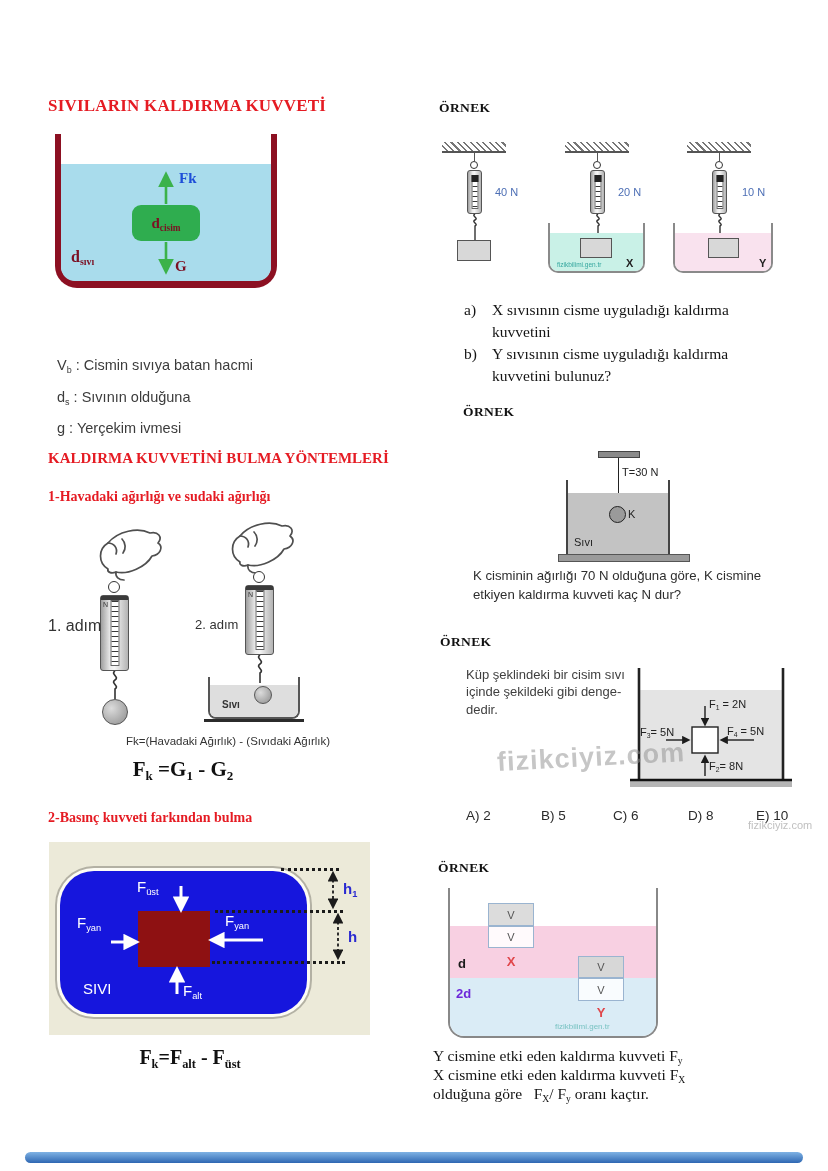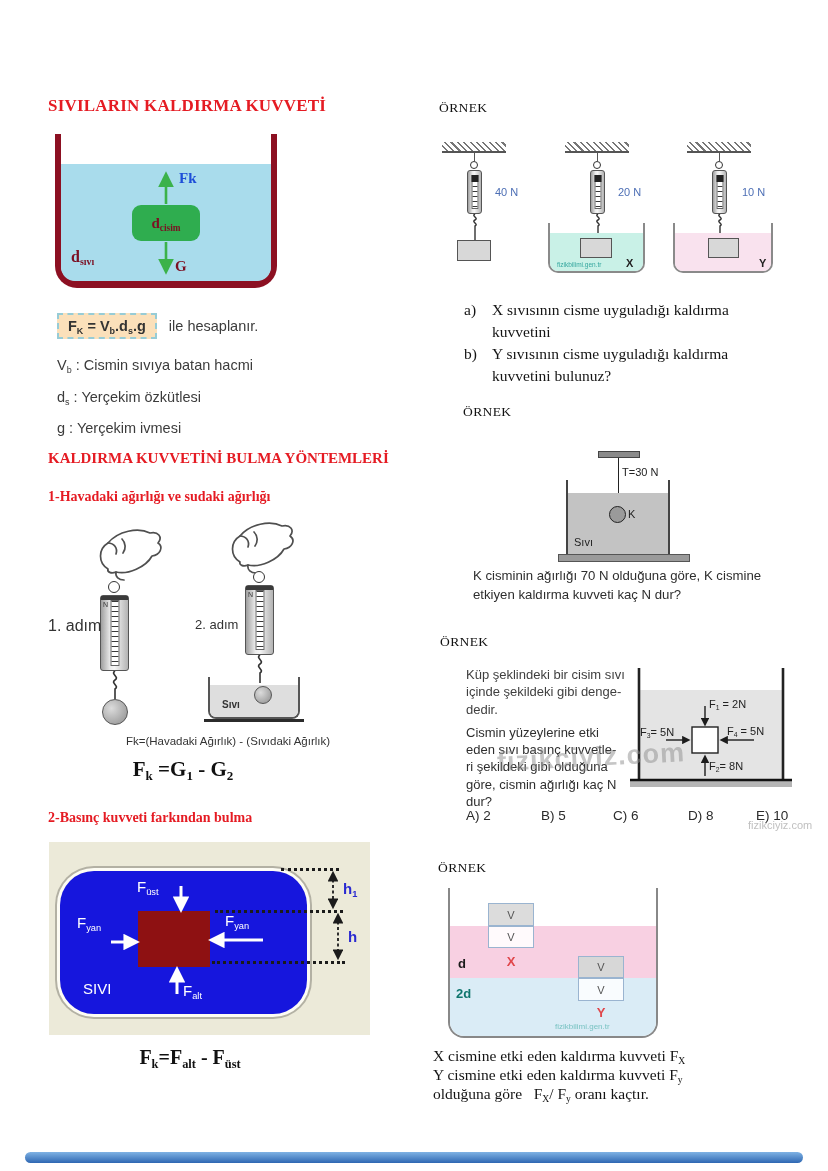--- a/index.html
+++ b/index.html
@@ -7,21 +7,21 @@
   .page{position:relative;width:828px;height:1171px;background:#fff;overflow:hidden;
         font-family:"Liberation Sans",sans-serif;color:#222}
   .abs{position:absolute}
   .serif{font-family:"Liberation Serif",serif}
   .bold{font-weight:bold}
   .red{color:#e51b23}
   sub{font-size:62%;line-height:0;vertical-align:-0.3em}
   .h1{font-size:17px;letter-spacing:.2px}
   .h2{font-size:15px}
   .h3{font-size:14px}
-  .ornek{font-family:"Liberation Serif",serif;font-weight:normal;font-size:13.5px;color:#121212;letter-spacing:.4px}
+  .ornek{font-family:"Liberation Serif",serif;font-weight:bold;font-size:13.5px;color:#121212;letter-spacing:.4px}
   .qserif{font-family:"Liberation Serif",serif;font-size:15.5px;color:#141414}
   .fbox{background:#fbe0ba;border:2px dashed #97ccd6;padding:3px 9px;font-size:14.5px;color:#333;font-weight:bold}
   .defline{font-size:14.5px;color:#3c3c3c}
   .bigf{font-family:"Liberation Serif",serif;font-weight:bold;font-size:21px;color:#111;text-align:center}
   .hatch{border-bottom:2px solid #555;background:repeating-linear-gradient(45deg,transparent 0 3px,#777 3px 4.5px)}
   .vline{width:0;border-left:1.5px solid #555}
   .ring{border:1.7px solid #333;border-radius:50%;background:#fff}
   .cyl{background:linear-gradient(90deg,#9f9f9f,#ededed 35%,#f6f6f6 50%,#b3b3b3);border:1px solid #555;border-radius:3px}
   .strip{position:absolute;left:50%;transform:translateX(-50%);width:9px;top:4px;bottom:4px;background:
          repeating-linear-gradient(180deg,#3a3a3a 0 1px,transparent 1px 5px),#fff;border:1px solid #666}
@@ -72,27 +72,23 @@
       <line x1="111" y1="114" x2="111" y2="142" stroke="#3bb24a" stroke-width="2.6" marker-end="url(#ag)"></line>
     </svg>
     <div class="abs" style="left:77px;top:77px;width:68px;height:36px;background:#2fad4f;border-radius:9px;display:flex;align-items:center;justify-content:center">
       <span class="serif bold" style="color:#7c1023;font-size:15px"><span>d</span><sub>cisim</sub></span>
     </div>
     <span class="abs serif bold" style="left:124px;top:42px;color:#1d4ed8;font-size:15px">Fk</span>
     <span class="abs serif bold" style="left:120px;top:130px;color:#7c1023;font-size:15px">G</span>
     <span class="abs serif bold" style="left:16px;top:120px;color:#7c1023;font-size:16px"><span>d</span><sub>sıvı</sub></span>
   </div>
 
-  <div class="abs" style="left:57px;top:313px;display:flex;align-items:center">
-    <span class="fbox"><span>F</span><sub>K</sub><span> = V</span><sub>b</sub><span>.d</span><sub>s</sub><span>.g</span></span>
-    <span class="defline" style="margin-left:12px">ile hesaplanır.</span>
-  </div>
 
   <div class="abs defline" style="left:57px;top:357px"><span>V</span><sub>b</sub><span> : Cismin sıvıya batan hacmi</span></div>
-  <div class="abs defline" style="left:57px;top:389px"><span>d</span><sub>s</sub><span> : Yerçekim özkütlesi</span></div>
+  <div class="abs defline" style="left:57px;top:389px"><span>d</span><sub>s</sub><span> : Sıvının olduğuna</span></div>
   <div class="abs defline" style="left:57px;top:420px"><span>g</span><sub></sub><span> : Yerçekim ivmesi</span></div>
 
   <div class="abs serif bold red h2" style="left:48px;top:450px">KALDIRMA KUVVETİNİ BULMA YÖNTEMLERİ</div>
   <div class="abs serif bold red h3" style="left:48px;top:489px">1-Havadaki ağırlığı ve sudaki ağırlığı</div>
 
   <div class="abs" style="left:48px;top:523px;width:350px;height:232px">
     <svg class="abs" style="left:44px;top:2px" width="72" height="58" viewBox="0 0 72 58">
         <use href="#hand"></use>
       </svg>
     <div class="abs ring" style="left:60px;top:58px;width:12px;height:12px"></div>
@@ -246,27 +242,20 @@
     <div>etkiyen kaldırma kuvveti kaç N dur?</div>
   </div>
 
   <div class="abs ornek" style="left:440px;top:634px">ÖRNEK</div>
 
   <div class="abs smtext" style="left:466px;top:666px;width:178px">
     <div>Küp şeklindeki bir cisim sıvı</div>
     <div>içinde şekildeki gibi denge-</div>
     <div>dedir.</div>
   </div>
-  <div class="abs smbold" style="left:466px;top:724px;width:178px">
-    <div>Cismin yüzeylerine etki</div>
-    <div>eden sıvı basınç kuvvetle-</div>
-    <div>ri şekildeki gibi olduğuna</div>
-    <div>göre, cismin ağırlığı kaç N</div>
-    <div>dur?</div>
-  </div>
   <div class="abs" style="left:630px;top:666px;width:162px;height:129px">
     <svg class="abs" style="left:0;top:0" width="162" height="129">
       <defs>
         <marker id="ac" viewBox="0 0 10 10" refX="7" refY="5" markerWidth="6" markerHeight="6" orient="auto">
             <path d="M0,0 L10,5 L0,10 z" fill="#1c1c1c"></path>
           </marker>
       </defs>
       <rect x="10" y="24" width="142" height="90" fill="#e4e4e4"></rect>
       <line x1="9" y1="2" x2="9" y2="114" stroke="#222" stroke-width="2.6"></line>
       <line x1="153" y1="2" x2="153" y2="114" stroke="#222" stroke-width="2.6"></line>
@@ -305,26 +294,26 @@
     <div class="abs" style="left:40px;top:38px;width:46px;height:22px;background:rgba(255,255,255,.88);border:1.5px solid #9ab4d0;display:flex;align-items:center;justify-content:center;font-size:11px;color:#555">
         <span>V</span>
       </div>
     <div class="abs" style="left:130px;top:68px;width:46px;height:22px;background:#d7d7d7;border:1.5px solid #9ab4d0;display:flex;align-items:center;justify-content:center;font-size:11px;color:#555">
         <span>V</span>
       </div>
     <div class="abs" style="left:130px;top:90px;width:46px;height:23px;background:rgba(255,255,255,.82);border:1.5px solid #9ab4d0;display:flex;align-items:center;justify-content:center;font-size:11px;color:#555">
         <span>V</span>
       </div>
     <span class="abs bold" style="left:10px;top:68px;font-size:13px;color:#1a1a1a">d</span>
-    <span class="abs bold" style="left:8px;top:98px;font-size:13px;color:#0f766e">2d</span>
+    <span class="abs bold" style="left:8px;top:98px;font-size:13px;color:#6d28d9">2d</span>
     <div class="abs bold" style="left:40px;top:66px;width:46px;text-align:center;font-size:13px;color:#e0474b">X</div>
     <div class="abs bold" style="left:130px;top:117px;width:46px;text-align:center;font-size:13px;color:#e0474b">Y</div>
   </div>
 
   <div class="abs qserif" style="left:433px;top:1046px;width:370px;line-height:19px">
+    <div><span>Y cismine etki eden kaldırma kuvveti F</span><sub>y</sub></div>
     <div><span>X cismine etki eden kaldırma kuvveti F</span><sub>X</sub></div>
-    <div><span>Y cismine etki eden kaldırma kuvveti F</span><sub>y</sub></div>
     <div><span>olduğuna göre&nbsp;&nbsp; F</span><sub>X</sub><span>/ F</span><sub>y</sub><span> oranı kaçtır.</span></div>
   </div>
 
   <div class="abs" style="left:25px;top:1152px;width:778px;height:11px;border-radius:6px;background:linear-gradient(180deg,#7fb2e4,#2e67b2)"></div>
 
 </div>
 
 </body></html>

